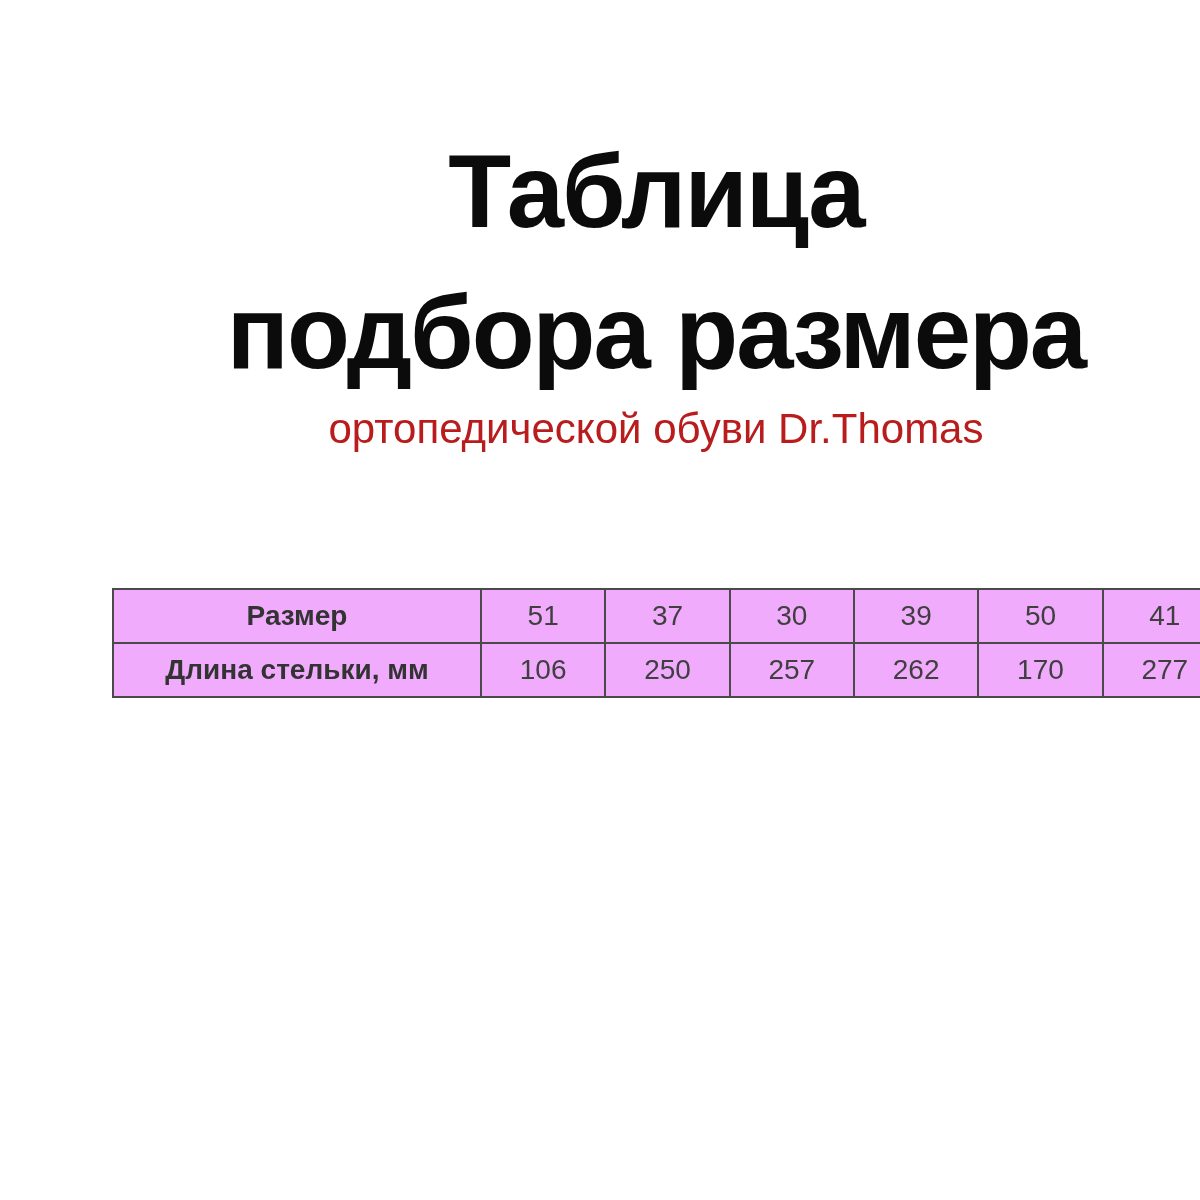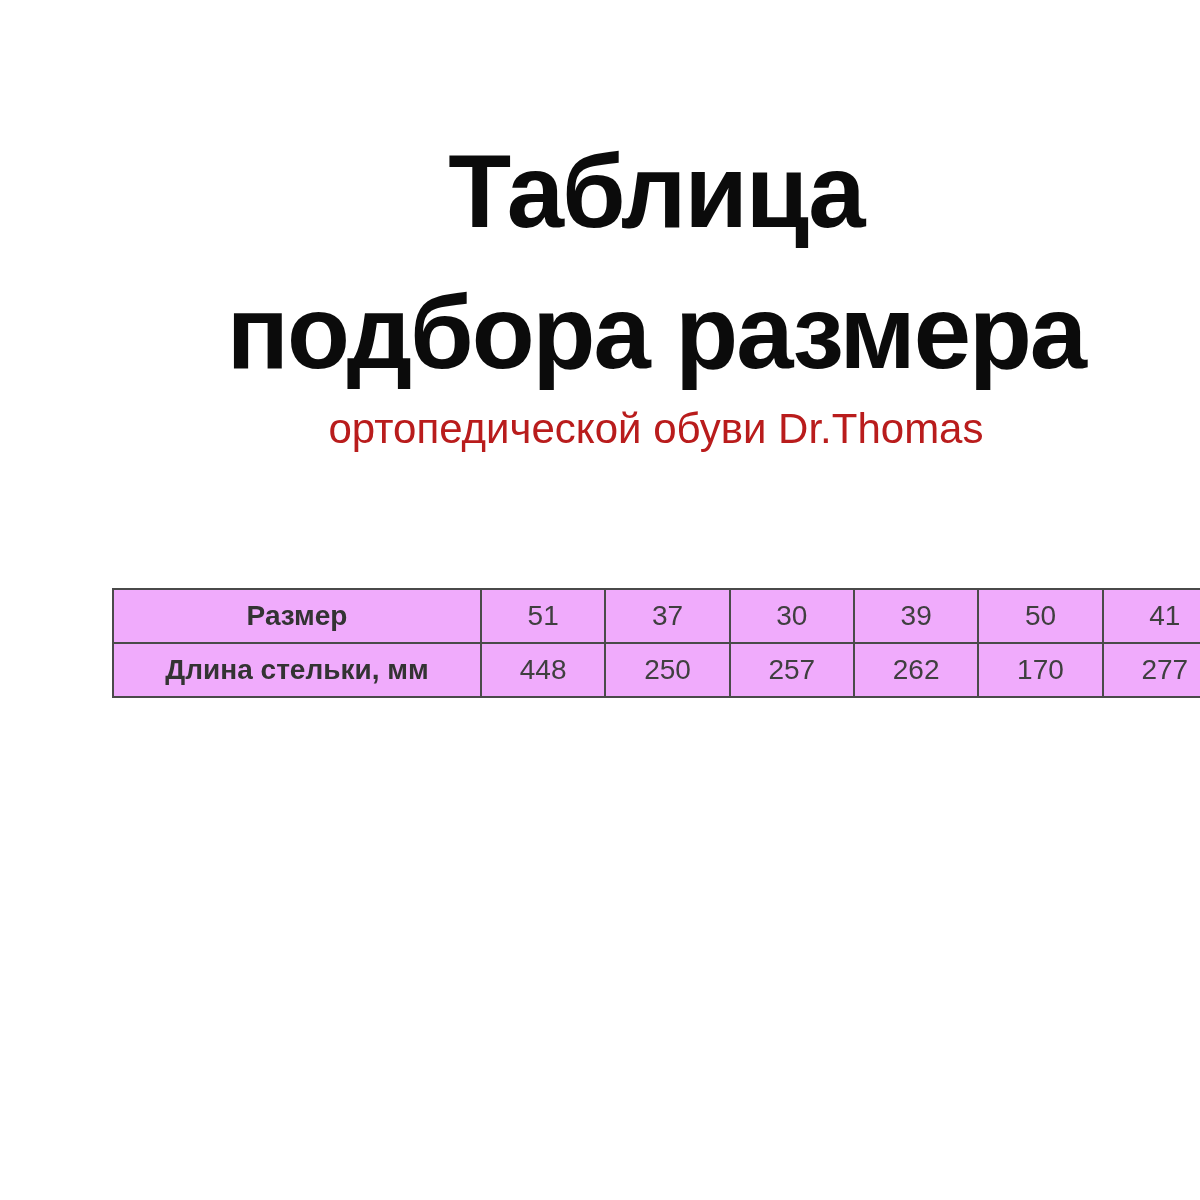--- a/index.html
+++ b/index.html
@@ -94,21 +94,21 @@
           <td class="row-label">Размер</td>
           <td>51</td>
           <td>37</td>
           <td>30</td>
           <td>39</td>
           <td>50</td>
           <td>41</td>
         </tr>
         <tr>
           <td class="row-label">Длина стельки, мм</td>
-          <td>448</td>
+          <td>106</td>
           <td>250</td>
           <td>257</td>
           <td>262</td>
           <td>170</td>
           <td>277</td>
         </tr>
       </tbody>
     </table>
   </div>
 

